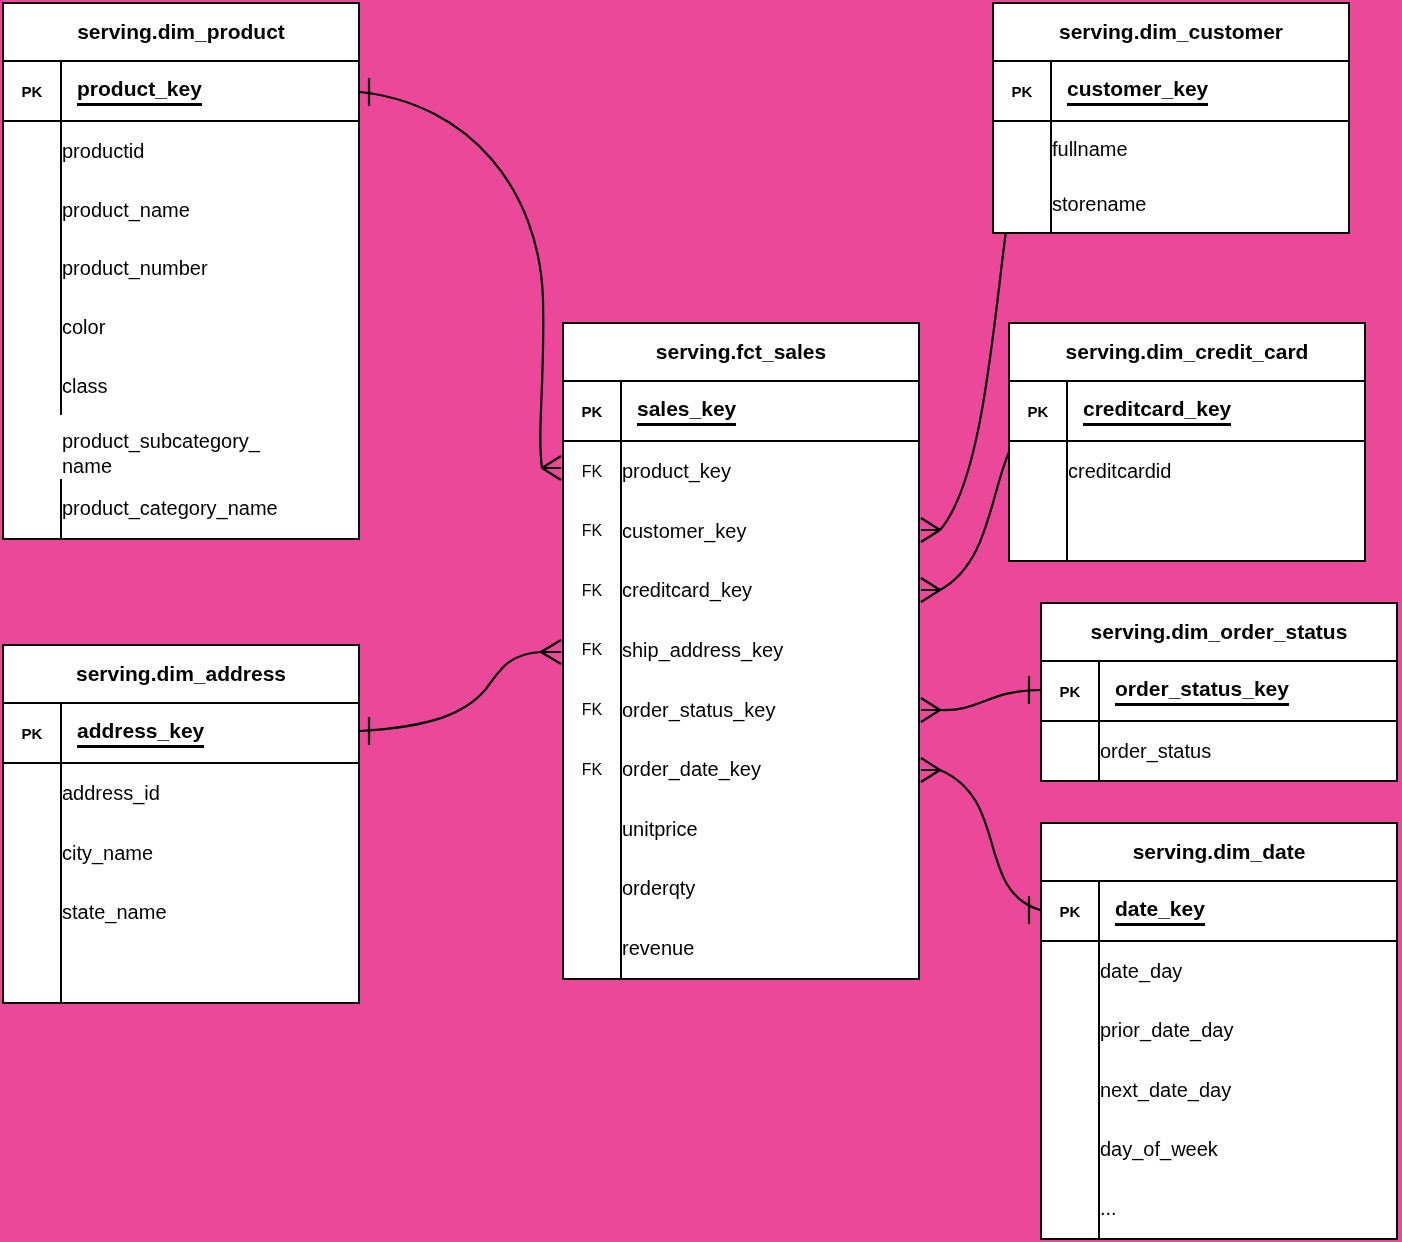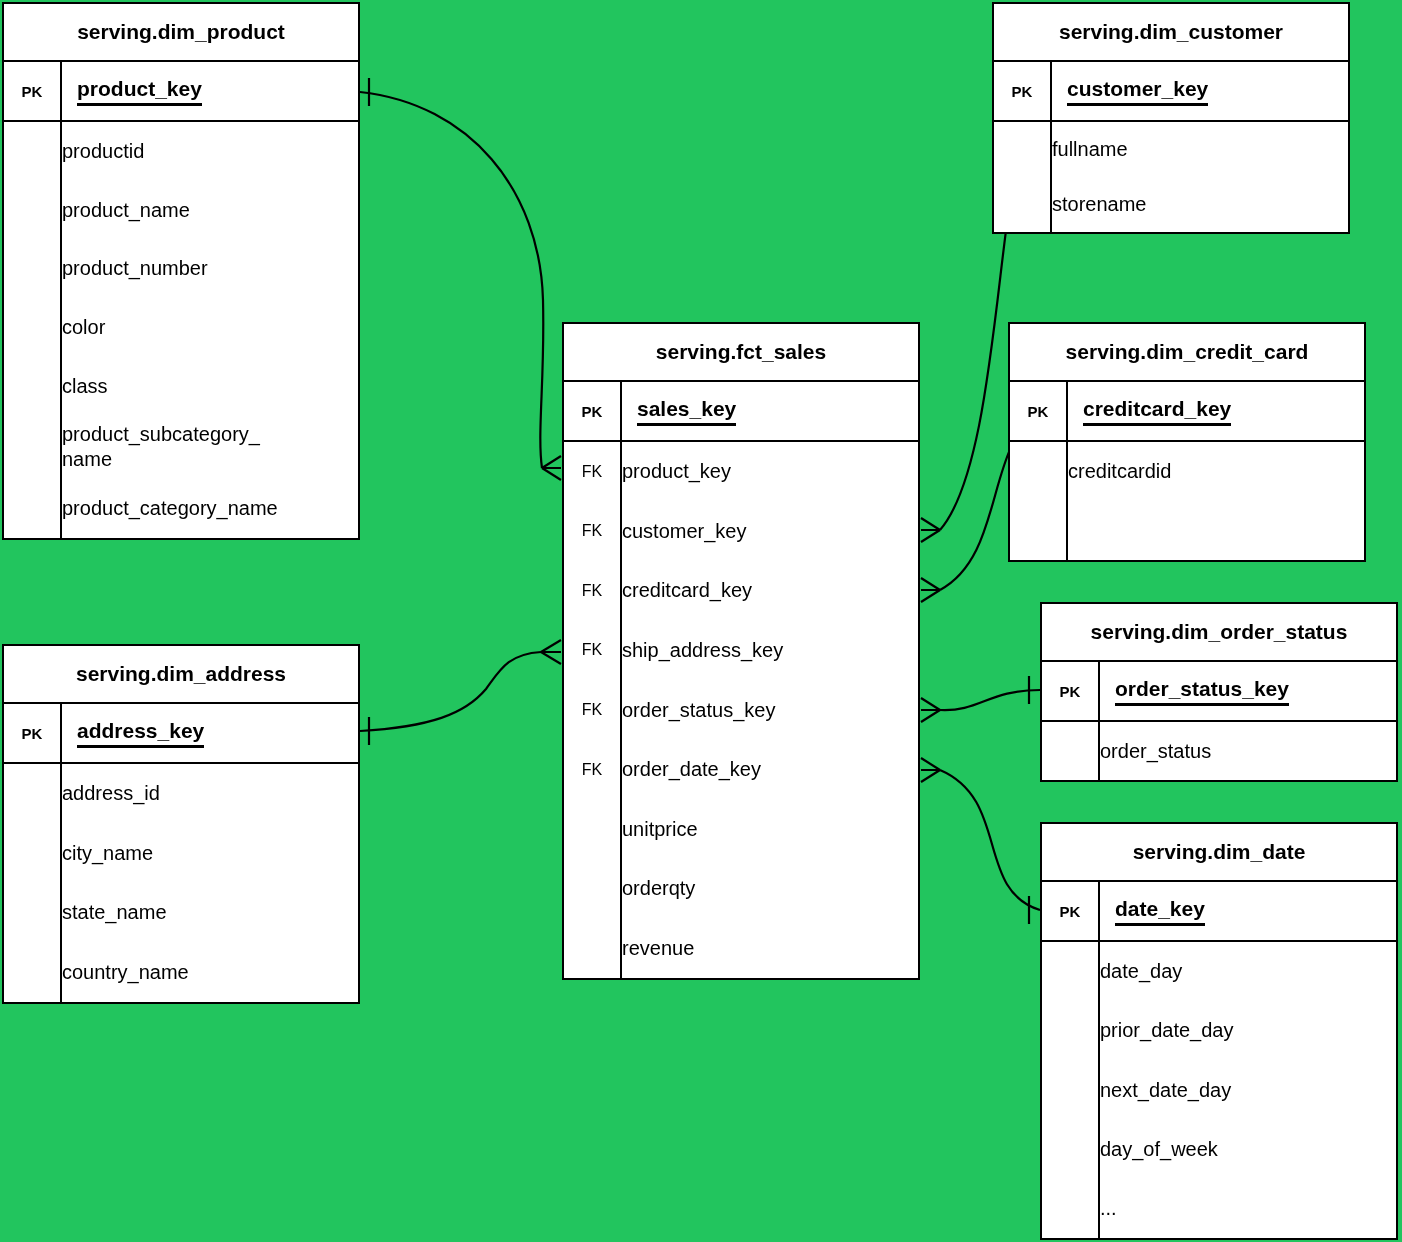--- a/index.html
+++ b/index.html
@@ -1,19 +1,19 @@
 <!DOCTYPE html>
 <html><head>
 <meta charset="utf-8">
 <style>
   html,body{margin:0;padding:0;background:#fff;}
   .canvas{
     position:relative;
     width:1402px;height:1242px;
-    background:#22c55e;
+    background:#ec4899;
     font-family:"Liberation Sans", sans-serif;
     color:#000;
     overflow:hidden;
   }
   svg.connectors{position:absolute;left:0;top:0;width:1402px;height:1242px;}
   svg.connectors path, svg.connectors line{stroke:#000;stroke-width:2.2;fill:none;}
 
   .tbl{
     position:absolute;
     background:#fff;
@@ -45,21 +45,21 @@
     padding-left:15px;font-weight:700;font-size:21px;
   }
   .keyname span{border-bottom:3px solid #000;padding-bottom:2px;}
   .tblbody{flex:1;display:flex;flex-direction:column;}
   .trow{flex:1;display:flex;min-height:0;}
   .fname{
     flex:1;display:flex;align-items:center;
     font-size:20px;
     white-space:pre-line;line-height:1.25;
   }
-  .trow.tall{flex:none;height:64px;}
+  .trow.tall{flex:none;height:64px;align-items:flex-end;}
 </style>
 </head>
 <body>
 
 <div class="canvas">
 
   <svg class="connectors">
 
     <g>
       <path d="M 360 92 C 470 104 540 190 543 300 C 545 380 537 432 542 468"></path>
@@ -155,21 +155,20 @@
       <div class="trow">
           <div class="gut"></div>
           <div class="fname">city_name</div>
         </div>
       <div class="trow">
           <div class="gut"></div>
           <div class="fname">state_name</div>
         </div>
       <div class="trow">
           <div class="gut"></div>
-          <div class="fname">country_name</div>
         </div>
     </div>
   </div>
 
   <div class="tbl" style="left:562px;top:322px;width:358px;height:658px;">
     <div class="tbl-title">serving.fct_sales</div>
     <div class="keyrow">
       <div class="gut">PK</div>
       <div class="keyname">
           <span>sales_key</span>

